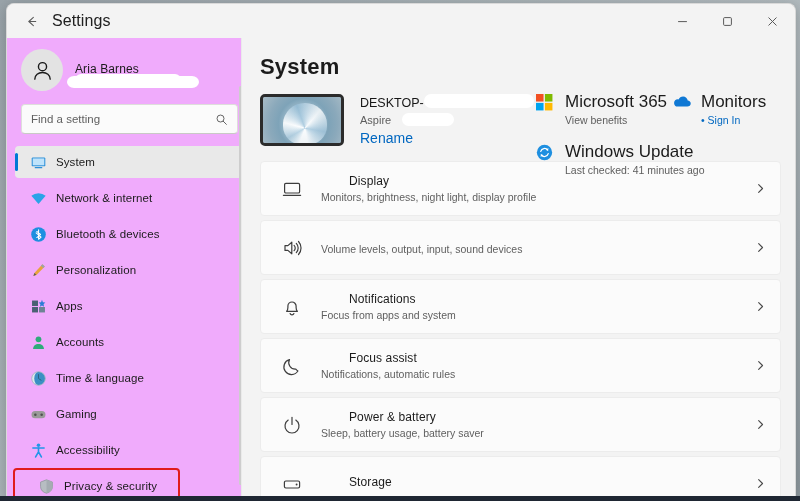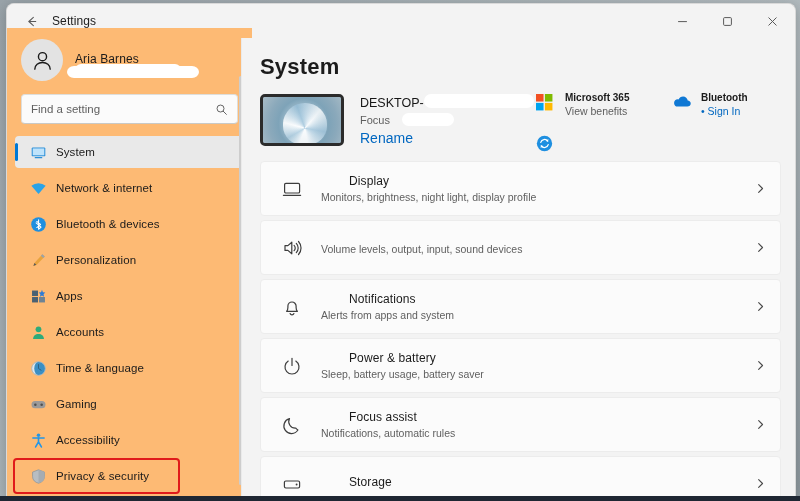--- a/index.html
+++ b/index.html
@@ -32,37 +32,37 @@
     width: 100%; height: 34px;
     display: flex; align-items: center;
     background: #f3f3f3;
   }
   .back-btn {
     width: 30px; height: 28px; margin-left: 9px;
     display: flex; align-items: center; justify-content: center;
     border-radius: 4px; cursor: pointer;
   }
   .win-title {
-    font-size: 12px; color: #202020; margin-left: 6px;
+    font-size: 16px; color: #202020; margin-left: 6px;
     letter-spacing: .1px;
   }
   .caption-group {
     margin-left: auto; display: flex; height: 34px;
   }
   .caption-btn {
     width: 45px; height: 34px;
     display: flex; align-items: center; justify-content: center;
     cursor: pointer;
   }
 
   
   #sidebar {
-    position: absolute; left: 0; top: 24px;
+    position: absolute; left: 0; top: 34px;
     width: 245px; bottom: 0;
-    background: #fdba74;
+    background: #f0abfc;
   }
   .profile {
     display: flex; align-items: center;
     padding: 8px 0 0 14px;
     height: 56px;
   }
   .avatar {
     width: 42px; height: 42px; border-radius: 50%;
     background: #e3e3e3;
     display:flex; align-items:center; justify-content:center;
@@ -124,21 +124,21 @@
     flex: 0 0 28px;
   }
   .nav-label {
     font-size: 11.5px; color: #1b1b1b;
     margin-left: 4px; letter-spacing: .1px;
   }
   .nav-item.highlighted {
     outline: 2.5px solid #e01b1b;
     outline-offset: 0px;
     border-radius: 2px;
-    margin-left: 8px; margin-right: 74px;
+    margin-left: 8px; margin-right: 74px; padding-left: 8px;
   }
   
   #side-scroll {
     position: absolute; left: 232px; top: 48px;
     width: 3px; bottom: 16px;
     background: transparent;
   }
   #side-scroll .thumb {
     position:absolute; top:0; left:0;
     width: 3px; height: 100%;
@@ -220,21 +220,21 @@
     width: 248px;
   }
   .status-row { display: flex; }
   .status-tile {
     display: flex; align-items: flex-start;
     cursor: pointer; padding: 2px 3px;
     border-radius: 4px;
   }
   .st-icon { width: 22px; flex: 0 0 22px; padding-top: 2px; }
   .st-text { margin-left: 7px; }
-  .st-title { font-size: 10px; color: #1b1b1b; font-weight: 700; white-space: nowrap; }
+  .st-title { font-size: 17px; color: #1b1b1b; font-weight: 400; white-space: nowrap; }
   .st-sub { font-size: 10.5px; color: #5d5d5d; margin-top: 2px; white-space: nowrap; }
   .st-sub.link { color: #0067c0; }
   .bullet { color: #0067c0; }
 
   
   #list { margin: 14px 14px 0 18px; }
   .card {
     background: #fbfbfb;
     border: 1px solid #ececec;
     border-radius: 4px;
@@ -432,21 +432,21 @@
       <div class="device-thumb">
         <div class="bloom"></div>
         <div class="petal"></div>
       </div>
       <div class="device-info">
         <div class="device-name">
           <span>DESKTOP-</span>
           <span class="redact-a"></span>
         </div>
         <div class="device-model">
-          <span>Focus</span>
+          <span>Aspire</span>
           <span class="redact-b"></span>
         </div>
         <div class="rename-link">Rename</div>
       </div>
     </div>
 
     <div class="status-cluster">
       <div class="status-row">
 
         <div class="status-tile" style="width:136px">
@@ -464,40 +464,44 @@
           </div>
         </div>
 
         <div class="status-tile">
           <div class="st-icon">
             <svg width="19" height="14" viewBox="0 0 22 15">
               <path d="M6.2 14 H17.6 c2.4 0 4.1-1.7 4.1-3.6 0-1.9-1.5-3.4-3.5-3.5 -0.3-2.6-2.6-4.6-5.4-4.6 -2.3 0-4.3 1.4-5.1 3.4 -0.3-0.1-0.7-0.2-1.1-0.2 -2.3 0-4.2 1.9-4.2 4.2 0 2.4 2 4.3 3.8 4.3z" fill="#0f78d4"></path>
             </svg>
           </div>
           <div class="st-text">
-            <div class="st-title">Bluetooth</div>
+            <div class="st-title">Monitors</div>
             <div class="st-sub link">
               <span class="bullet">•</span>
               <span>Sign In</span>
             </div>
           </div>
         </div>
       </div>
 
       <div class="status-row" style="margin-top:12px">
         <div class="status-tile">
           <div class="st-icon">
             <svg width="17" height="17" viewBox="0 0 20 20">
               <circle cx="10" cy="10" r="9" fill="#1e8fe0"></circle>
               <path d="M13.8 7.2 A4.6 4.6 0 0 0 5.6 8.6" fill="none" stroke="#fff" stroke-width="1.5" stroke-linecap="round"></path>
               <path d="M6.2 12.8 A4.6 4.6 0 0 0 14.4 11.4" fill="none" stroke="#fff" stroke-width="1.5" stroke-linecap="round"></path>
               <path d="M14.6 4.6 L14.1 7.7 L11.2 7.1 z" fill="#fff"></path>
               <path d="M5.4 15.4 L5.9 12.3 L8.8 12.9 z" fill="#fff"></path>
             </svg>
           </div>
+          <div class="st-text">
+            <div class="st-title">Windows Update</div>
+            <div class="st-sub">Last checked: 41 minutes ago</div>
+          </div>
         </div>
       </div>
     </div>
 
     <div id="list">
           <div class="card">
             <span class="card-icon">
               <svg width="20" height="20" viewBox="0 0 20 20">
                 <rect x="2.6" y="4.4" width="15" height="9.6" rx="1.3" fill="none" stroke="#3d3d3d" stroke-width="1.2"></rect>
                 <path d="M1.4 16.3 H18.6" stroke="#3d3d3d" stroke-width="1.2" stroke-linecap="round"></path>
@@ -533,21 +537,37 @@
           </div>
           <div class="card">
             <span class="card-icon">
               <svg width="20" height="20" viewBox="0 0 20 20">
                 <path d="M4.6 14.3 c1.1-1.1 1.3-2 1.3-3.8 V9.1 a4.1 4.1 0 0 1 8.2 0 v1.4 c0 1.8 .2 2.7 1.3 3.8 z" fill="none" stroke="#3d3d3d" stroke-width="1.2" stroke-linejoin="round"></path>
                 <path d="M8.1 16.5 a2 2 0 0 0 3.8 0" fill="none" stroke="#3d3d3d" stroke-width="1.2" stroke-linecap="round"></path>
               </svg>
             </span>
      <span class="card-text">
        <span class="card-title" style="display:block">Notifications</span>
-       <span class="card-sub" style="display:block">Alerts from apps and system</span>
+       <span class="card-sub" style="display:block">Focus from apps and system</span>
+     </span>
+     <span class="card-chev">
+              <svg width="11" height="11" viewBox="0 0 12 12">
+                <path d="M4 1.8 L8.2 6 L4 10.2" fill="none" stroke="#4a4a4a" stroke-width="1.25" stroke-linecap="round" stroke-linejoin="round"></path>
+              </svg>
+            </span>
+          </div>
+          <div class="card">
+            <span class="card-icon">
+              <svg width="20" height="20" viewBox="0 0 20 20">
+                <path d="M13.8 13.2 A6.6 6.6 0 0 1 7.5 3.6 A7.6 7.6 0 1 0 15.9 15 a6.6 6.6 0 0 1-2.1-1.8z" fill="none" stroke="#3d3d3d" stroke-width="1.2" stroke-linejoin="round"></path>
+              </svg>
+            </span>
+     <span class="card-text">
+       <span class="card-title" style="display:block">Focus assist</span>
+       <span class="card-sub" style="display:block">Notifications, automatic rules</span>
      </span>
      <span class="card-chev">
               <svg width="11" height="11" viewBox="0 0 12 12">
                 <path d="M4 1.8 L8.2 6 L4 10.2" fill="none" stroke="#4a4a4a" stroke-width="1.25" stroke-linecap="round" stroke-linejoin="round"></path>
               </svg>
             </span>
           </div>
           <div class="card">
             <span class="card-icon">
               <svg width="20" height="20" viewBox="0 0 20 20">
@@ -561,36 +581,20 @@
      </span>
      <span class="card-chev">
               <svg width="11" height="11" viewBox="0 0 12 12">
                 <path d="M4 1.8 L8.2 6 L4 10.2" fill="none" stroke="#4a4a4a" stroke-width="1.25" stroke-linecap="round" stroke-linejoin="round"></path>
               </svg>
             </span>
           </div>
           <div class="card">
             <span class="card-icon">
               <svg width="20" height="20" viewBox="0 0 20 20">
-                <path d="M13.8 13.2 A6.6 6.6 0 0 1 7.5 3.6 A7.6 7.6 0 1 0 15.9 15 a6.6 6.6 0 0 1-2.1-1.8z" fill="none" stroke="#3d3d3d" stroke-width="1.2" stroke-linejoin="round"></path>
-              </svg>
-            </span>
-     <span class="card-text">
-       <span class="card-title" style="display:block">Focus assist</span>
-       <span class="card-sub" style="display:block">Notifications, automatic rules</span>
-     </span>
-     <span class="card-chev">
-              <svg width="11" height="11" viewBox="0 0 12 12">
-                <path d="M4 1.8 L8.2 6 L4 10.2" fill="none" stroke="#4a4a4a" stroke-width="1.25" stroke-linecap="round" stroke-linejoin="round"></path>
-              </svg>
-            </span>
-          </div>
-          <div class="card">
-            <span class="card-icon">
-              <svg width="20" height="20" viewBox="0 0 20 20">
                 <rect x="2.4" y="7" width="15.2" height="7" rx="1.4" fill="none" stroke="#3d3d3d" stroke-width="1.2"></rect>
                 <circle cx="14.6" cy="10.5" r=".95" fill="#3d3d3d"></circle>
               </svg>
             </span>
      <span class="card-text">
        <span class="card-title" style="display:block">Storage</span>
        <span class="card-sub" style="display:block"></span>
      </span>
      <span class="card-chev">
               <svg width="11" height="11" viewBox="0 0 12 12">

